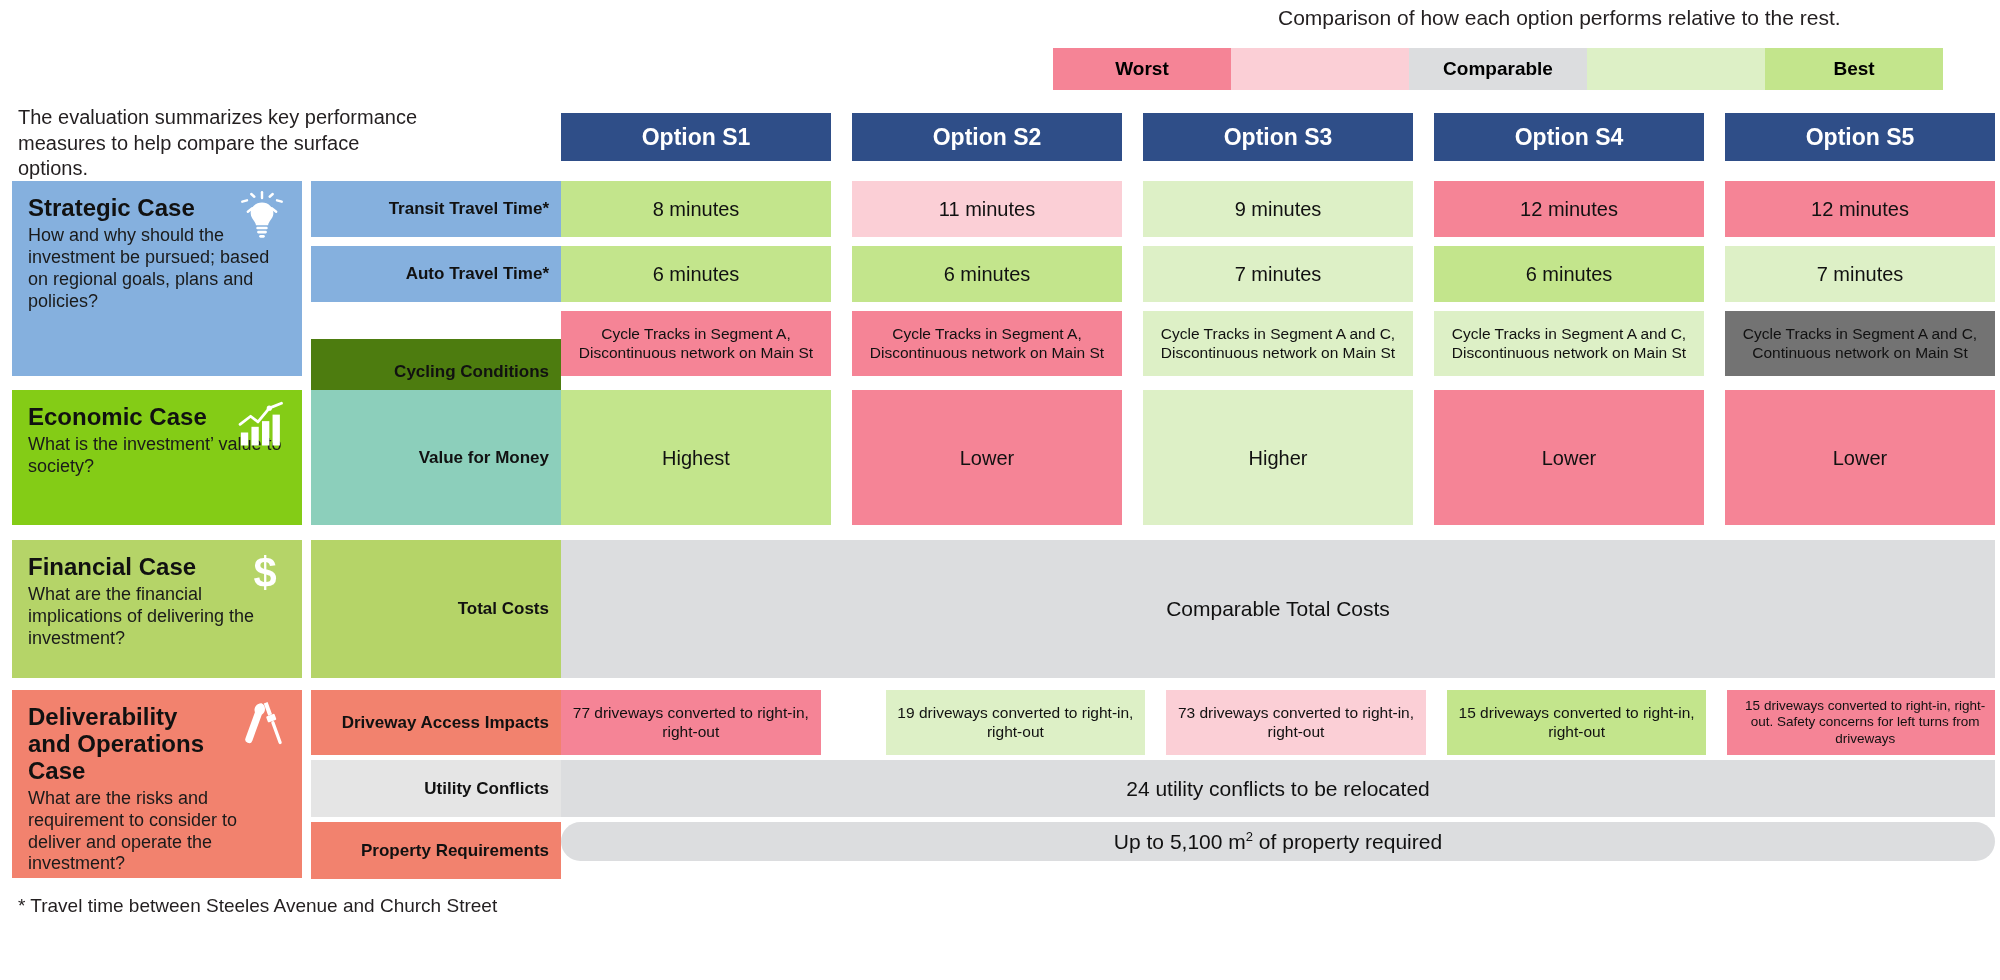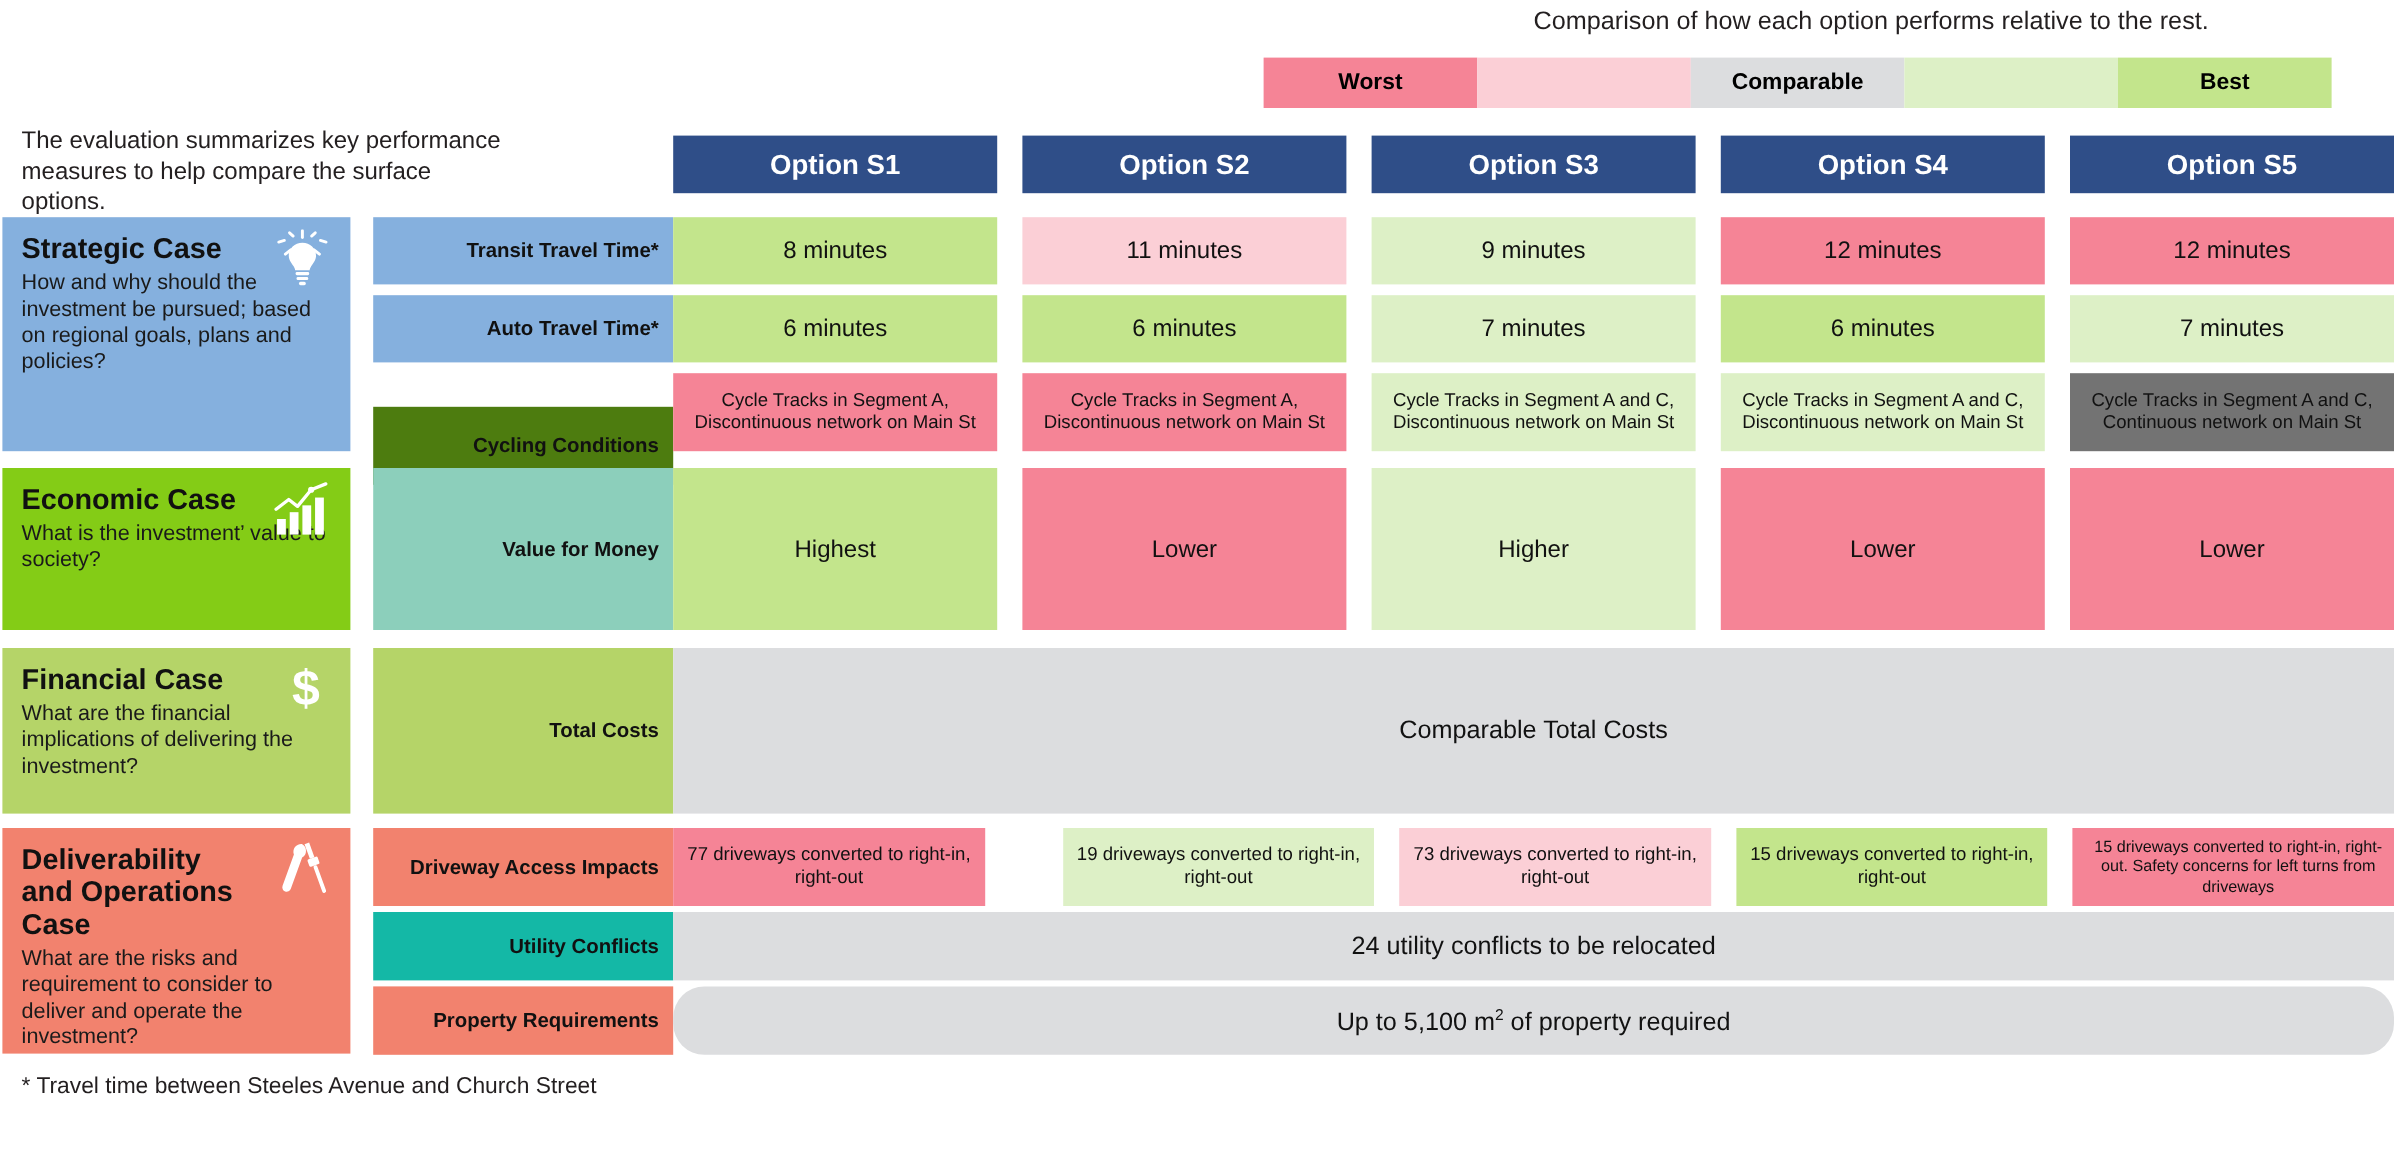--- a/index.html
+++ b/index.html
@@ -52,21 +52,21 @@
   }
   .opt-header {
     flex: 1 1 0;
     background: #2f4e88;
     color: #ffffff;
     font-size: 23px;
     font-weight: bold;
     display: flex; align-items: center; justify-content: center;
   }
 
-  .case-block { position: absolute; left: 2px; width: 290px; }
+  .case-block { position: absolute; left: 12px; width: 290px; }
   .case-block .case-inner {
     width: 100%; height: 100%;
     position: relative;
     padding: 14px 16px 10px 16px;
   }
   .case-title {
     font-size: 24px; font-weight: bold; color: #111;
     line-height: 1.12;
     padding-right: 62px;
   }
@@ -270,38 +270,38 @@
             <rect x="44.5" y="28" width="4" height="30" rx="2"></rect>
           </g>
         </svg>
       </div>
     </div>
   </div>
 
   <div class="metric-label" style="top:690px; height:65px; background:#f2826e;">
     <span>Driveway Access Impacts</span>
   </div>
-  <div class="metric-label" style="top:760px; height:57px; background:#14b8a6;">
+  <div class="metric-label" style="top:760px; height:57px; background:#e5e5e5;">
     <span>Utility Conflicts</span>
   </div>
   <div class="metric-label" style="top:822px; height:57px; background:#f2826e;">
     <span>Property Requirements</span>
   </div>
 
   <div class="cellrow" style="top:690px; height:65px;">
     <div class="cell small" style="background: rgb(245, 132, 150);">77 driveways converted to right-in, right-out</div>
     <div class="cell small" style="background: rgb(221, 240, 198); margin-left: 44px;">19 driveways converted to right-in, right-out</div>
     <div class="cell small" style="background: rgb(251, 207, 214);">73 driveways converted to right-in, right-out</div>
     <div class="cell small" style="background: rgb(195, 229, 140);">15 driveways converted to right-in, right-out</div>
     <div class="cell xsmall" style="background: rgb(245, 132, 150); padding-left: 16px;">15 driveways converted to right-in, right-out. Safety concerns for left turns from driveways</div>
   </div>
 
   <div class="merged" style="top:760px; height:57px;">
     <span>24 utility conflicts to be relocated</span>
   </div>
 
-  <div class="merged" style="top:822px; height:57px;border-radius:26px;">
+  <div class="merged" style="top:822px; height:39px;border-radius:26px;">
     <span><span>Up to 5,100 m</span><sup>2</sup><span> of property required</span></span>
   </div>
 
   <div class="footnote">* Travel time between Steeles Avenue and Church Street</div>
 
 </div>
 
 </body></html>

